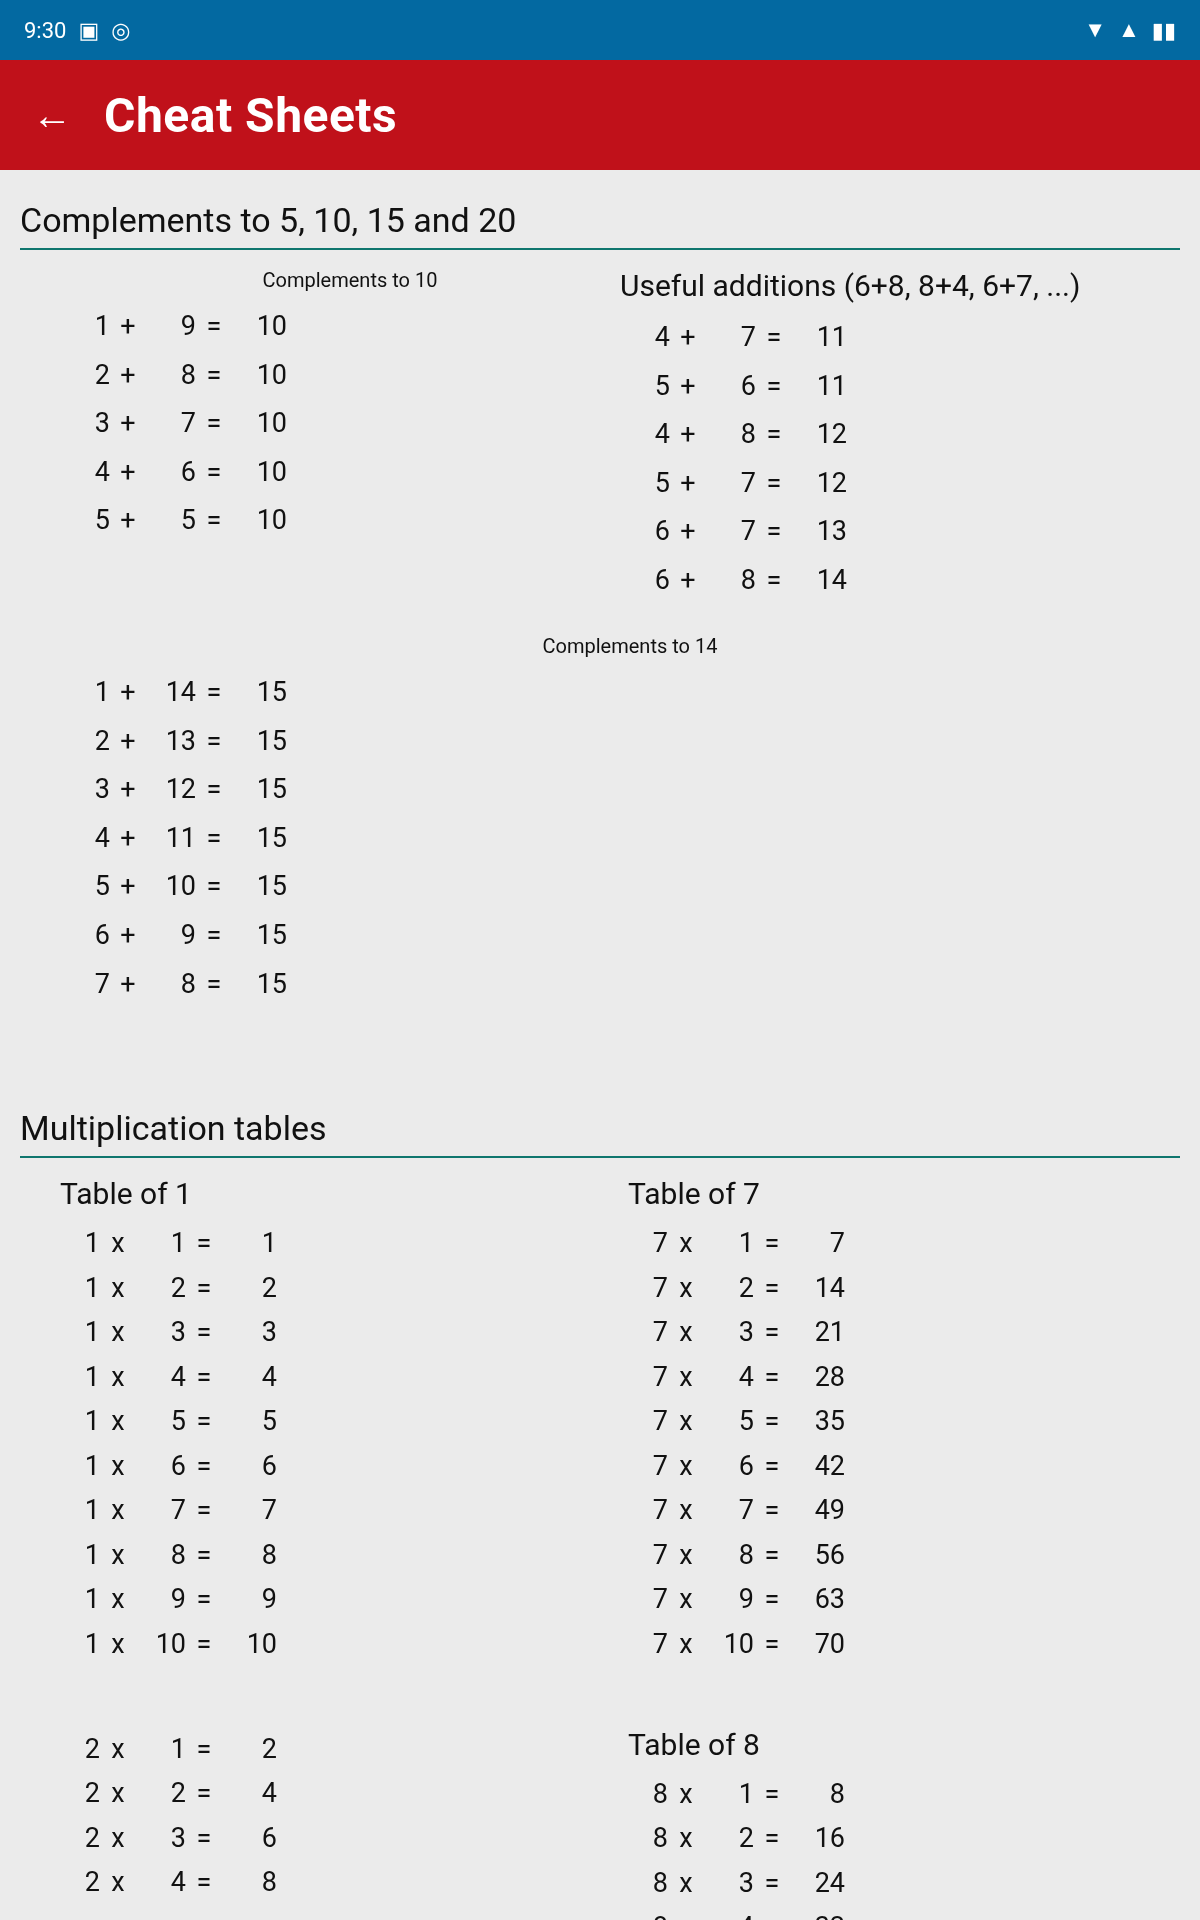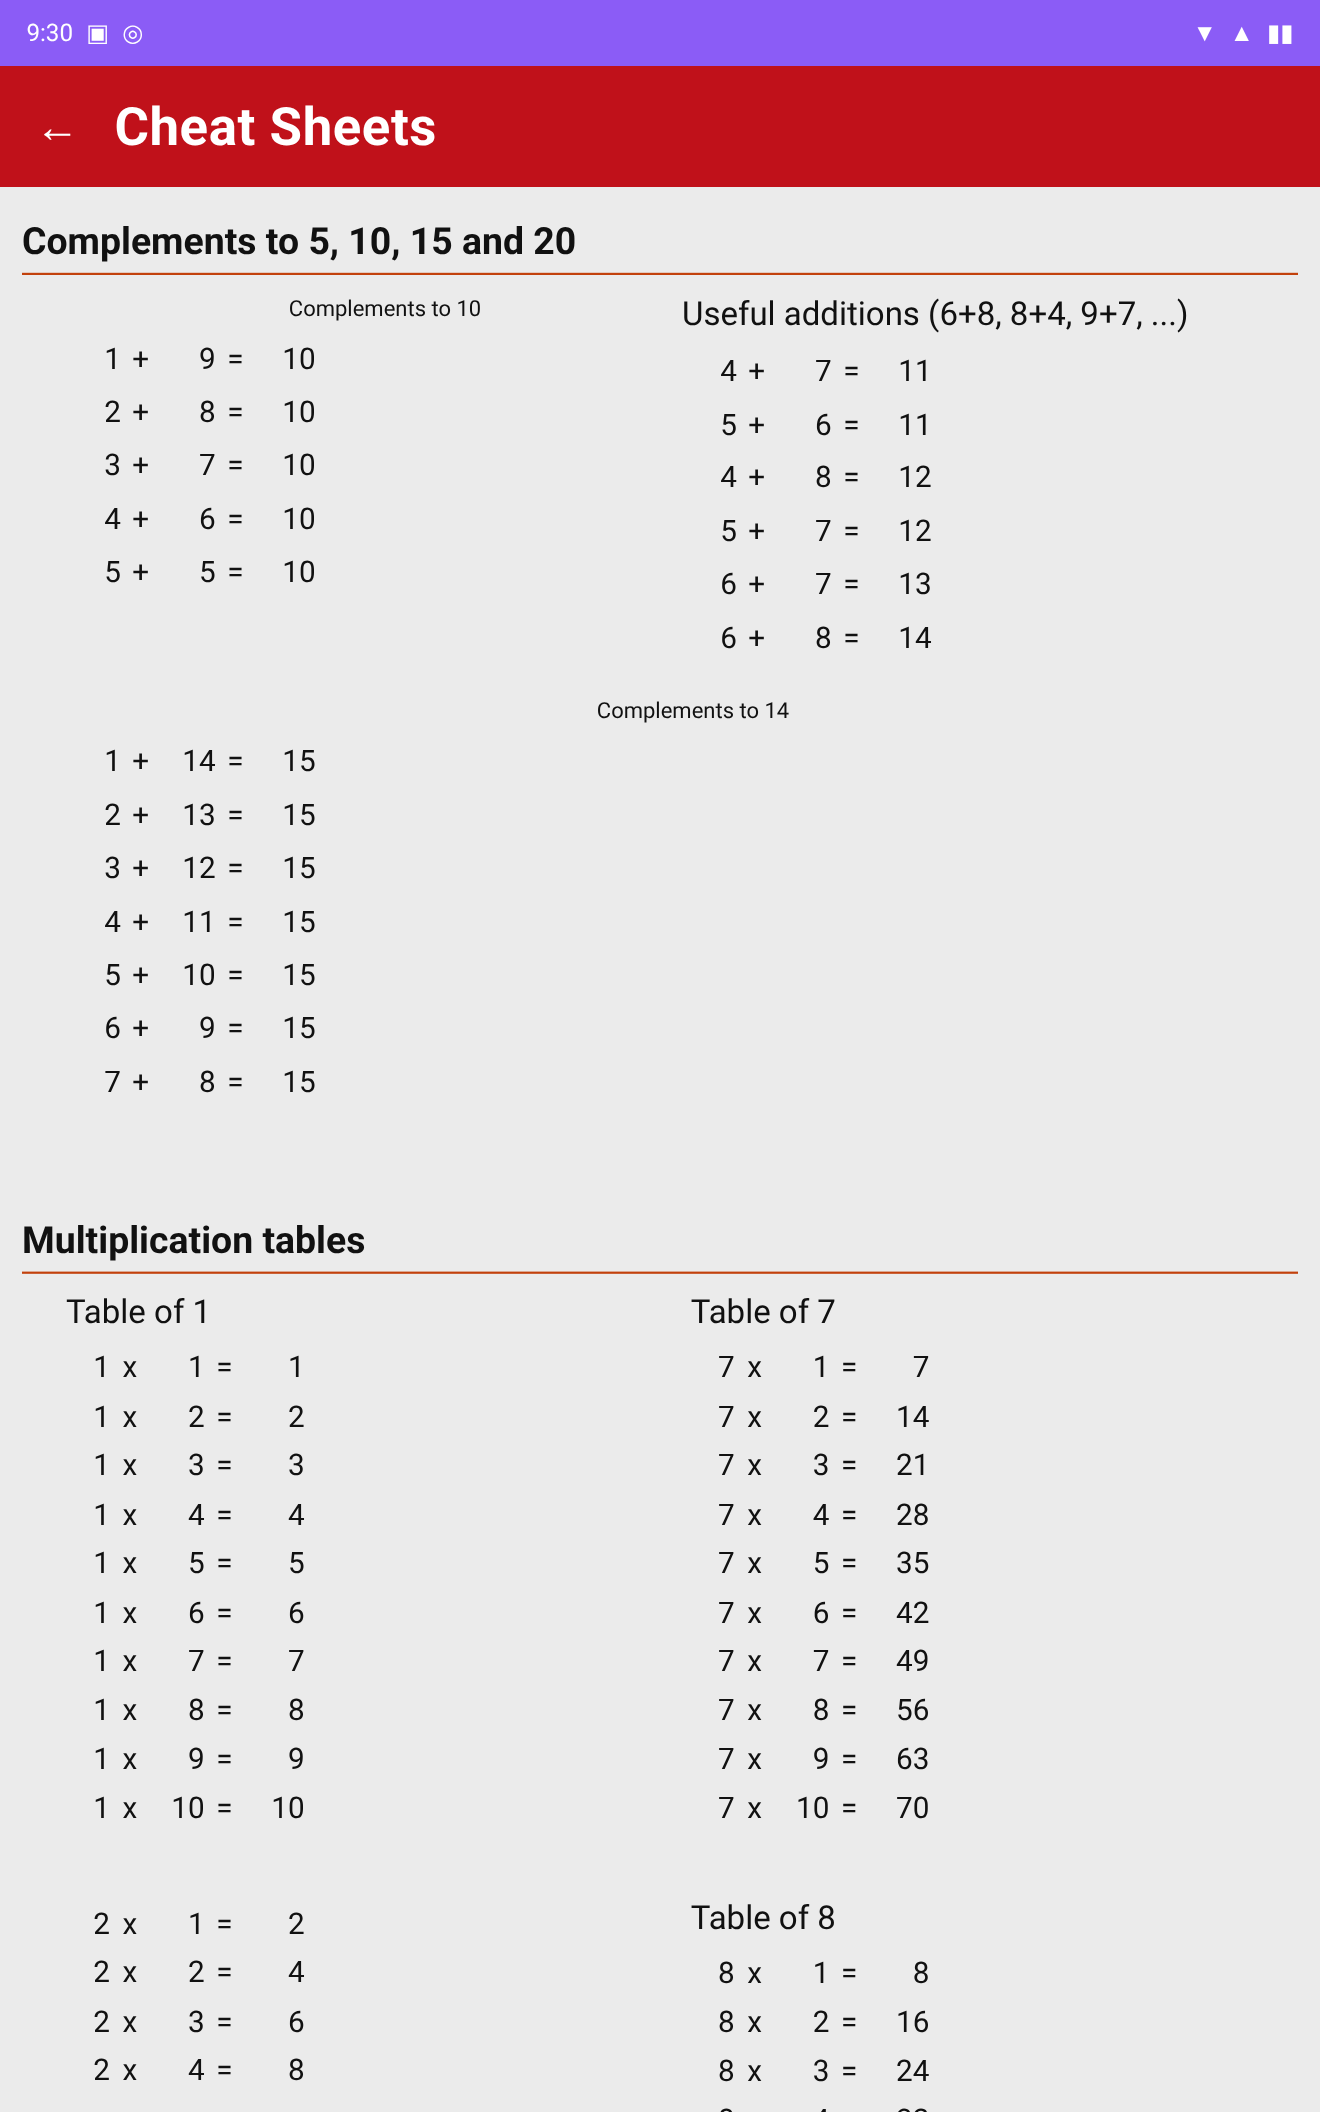--- a/index.html
+++ b/index.html
@@ -9,21 +9,21 @@
       background: #e8e8e8;
       font-family: 'Roboto', Arial, sans-serif;
       font-size: 28px;
       color: #111;
       display: flex;
       flex-direction: column;
     }
 
     
     .status-bar {
-      background: #8b5cf6;
+      background: #0369a1;
       color: #fff;
       height: 60px;
       display: flex;
       align-items: center;
       justify-content: space-between;
       padding: 0 24px;
       font-size: 22px;
     }
     .status-left { display: flex; align-items: center; gap: 12px; }
     .status-right { display: flex; align-items: center; gap: 12px; }
@@ -50,23 +50,23 @@
 
     
     .content {
       flex: 1;
       background: #ebebeb;
       padding: 30px 20px 20px 20px;
     }
 
     .section-title {
       font-size: 34px;
-      font-weight: bold;
+      font-weight: normal;
       color: #111;
-      border-bottom: 2px solid #c2410c;
+      border-bottom: 2px solid #0f766e;
       padding-bottom: 8px;
       margin-bottom: 18px;
     }
 
     .section {
       margin-bottom: 40px;
     }
 
     
     .complements-grid {
@@ -224,21 +224,21 @@
               <span class="math-num">5</span>
               <span class="math-op">+</span>
               <span class="math-num">5</span>
               <span class="math-eq">=</span>
               <span class="math-result">10</span>
             </div>
           </div>
       </div>
 
       <div class="complement-block">
-        <div class="useful-title">Useful additions (6+8, 8+4, 9+7, ...)</div>
+        <div class="useful-title">Useful additions (6+8, 8+4, 6+7, ...)</div>
         <div class="math-table" id="useful-table">
             <div class="math-row">
               <span class="math-num">4</span>
               <span class="math-op">+</span>
               <span class="math-num">7</span>
               <span class="math-eq">=</span>
               <span class="math-result">11</span>
             </div>
             <div class="math-row">
               <span class="math-num">5</span>

